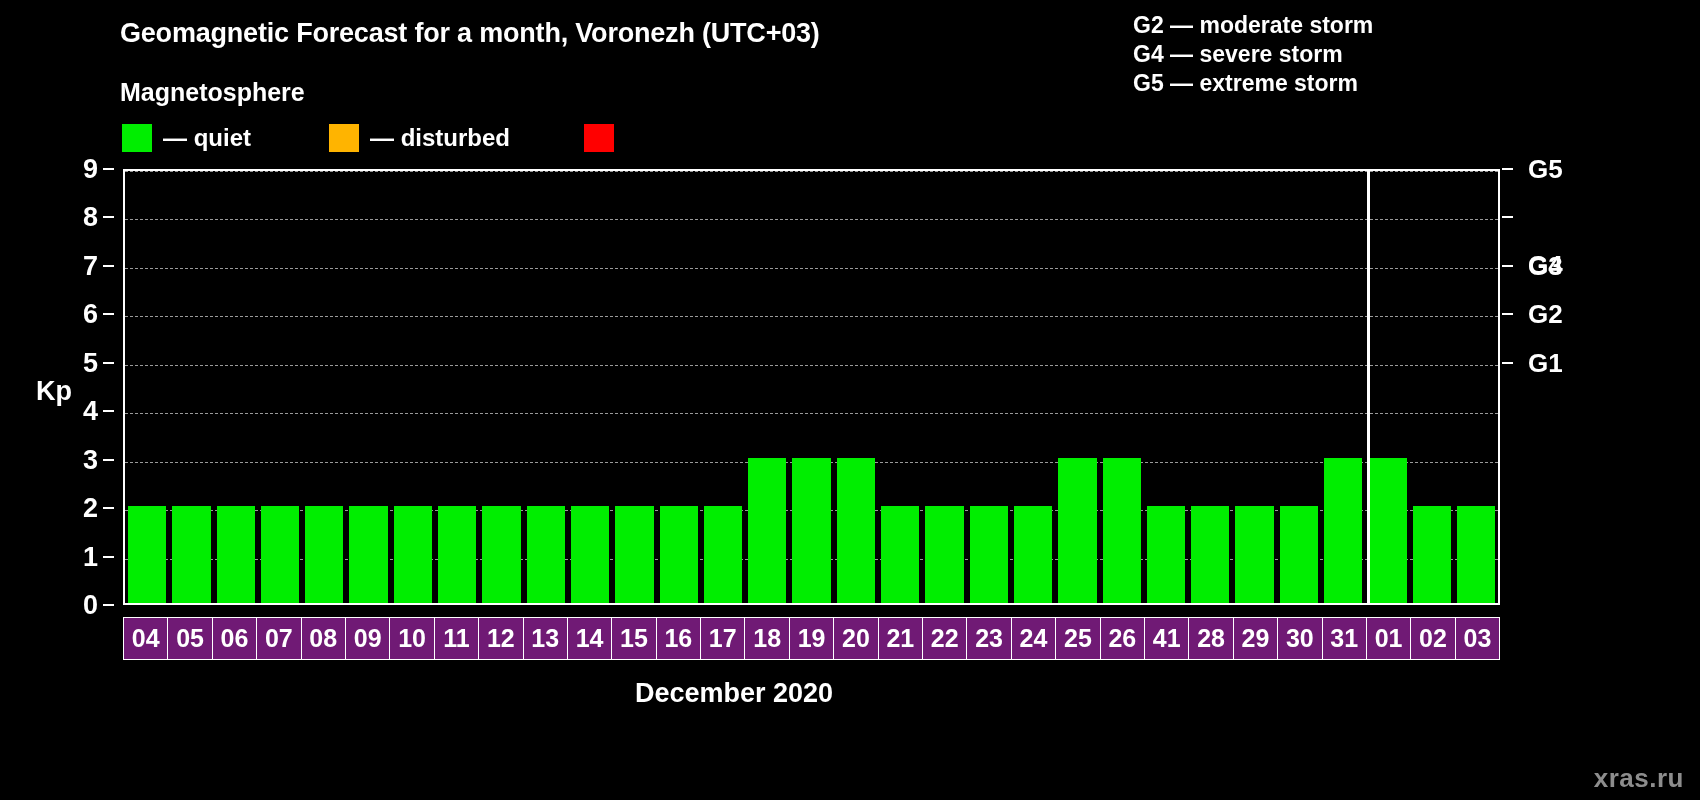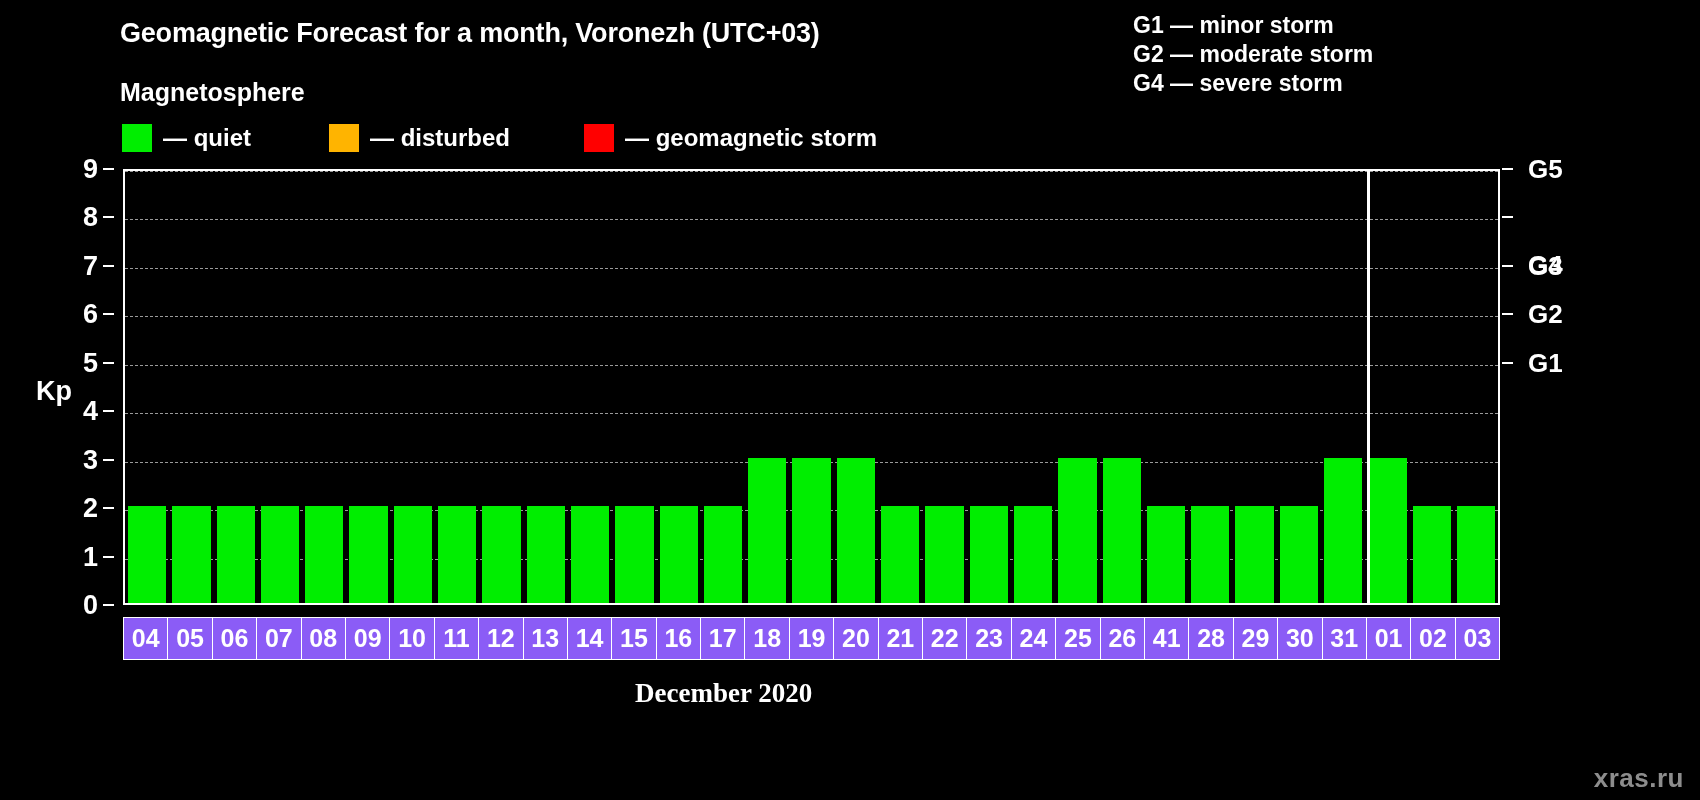--- a/index.html
+++ b/index.html
@@ -193,21 +193,21 @@
   
   #date-axis {
     position: absolute;
     left: 123px;
     top: 617px;
     width: 1377px;
     height: 43px;
     display: flex;
     border: 1px solid #ffffff;
     box-sizing: border-box;
-    background: #8b5cf6;
+    background: #701a75;
   }
   .date-cell {
     flex: 1 1 0;
     display: flex;
     align-items: center;
     justify-content: center;
     font-size: 25px;
     font-weight: bold;
     border-right: 1px solid #ffffff;
     box-sizing: border-box;
@@ -216,21 +216,20 @@
   .date-cell:last-child { border-right: none; }
 
   
   #month-label {
     position: absolute;
     left: 635px;
     top: 678px;
     font-size: 27px;
     font-weight: bold;
     white-space: nowrap;
-    font-family: Liberation Serif, serif;
   }
   #watermark {
     position: absolute;
     right: 16px;
     bottom: 6px;
     font-size: 26px;
     font-weight: bold;
     color: #8d8d8d;
     letter-spacing: 0.5px;
   }
@@ -245,28 +244,27 @@
   <div class="legend-entry" id="legend-entry-quiet">
     <span class="legend-swatch" style="background: rgb(0, 238, 0);"></span>
     <span class="legend-text">— quiet</span>
   </div>
   <div class="legend-entry" id="legend-entry-disturbed">
     <span class="legend-swatch" style="background: rgb(255, 180, 0);"></span>
     <span class="legend-text">— disturbed</span>
   </div>
   <div class="legend-entry" id="legend-entry-storm">
     <span class="legend-swatch" style="background: rgb(255, 0, 0);"></span>
-    <span class="legend-text">— geomagnetic storm</span>
   </div>
 </div>
 
 <div id="g-scale-legend">
-  <div class="g-scale-row">G1 — minor storm</div>
   <div class="g-scale-row">G2 — moderate storm</div>
   <div class="g-scale-row">G4 — severe storm</div>
+  <div class="g-scale-row">G5 — extreme storm</div>
 </div>
 
 <div id="y-axis-title">Kp</div>
 <div id="y-axis-labels">
     <div class="y-tick-label" style="top: 436px;">0</div>
     <div class="y-tick-mark" style="top: 436px;"></div>
     <div class="y-tick-label" style="top: 387.556px;">1</div>
     <div class="y-tick-mark" style="top: 387.556px;"></div>
     <div class="y-tick-label" style="top: 339.111px;">2</div>
     <div class="y-tick-mark" style="top: 339.111px;"></div>

